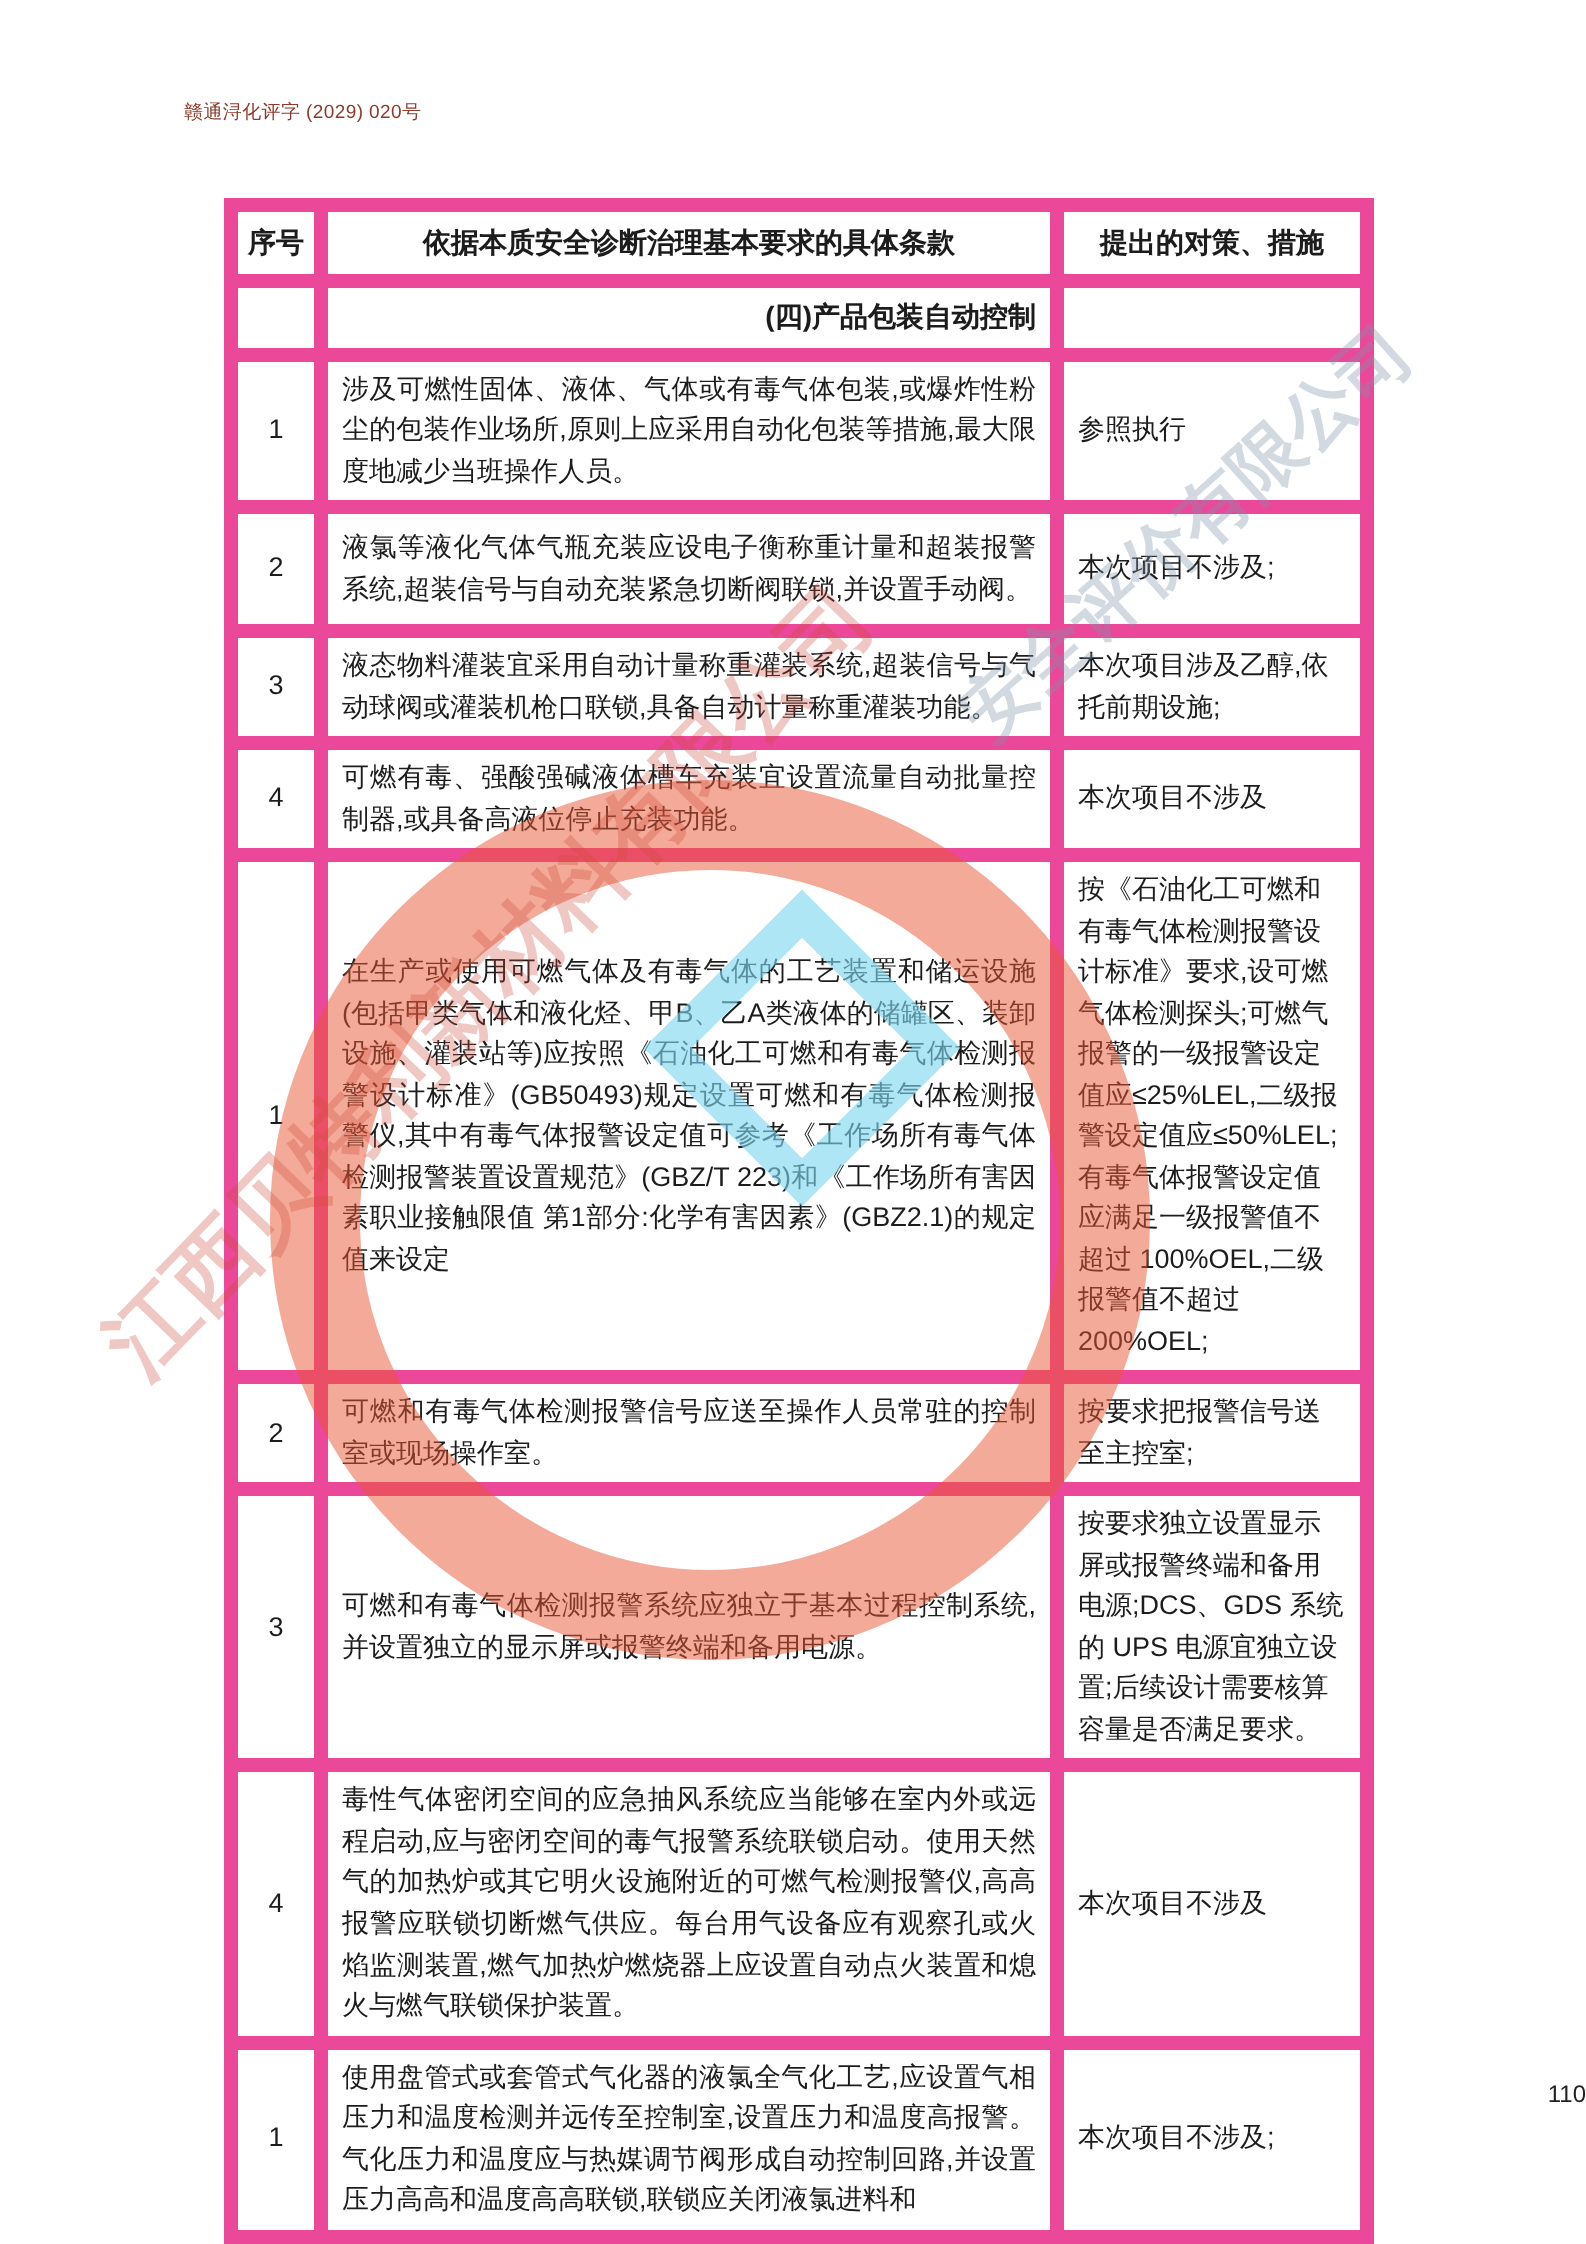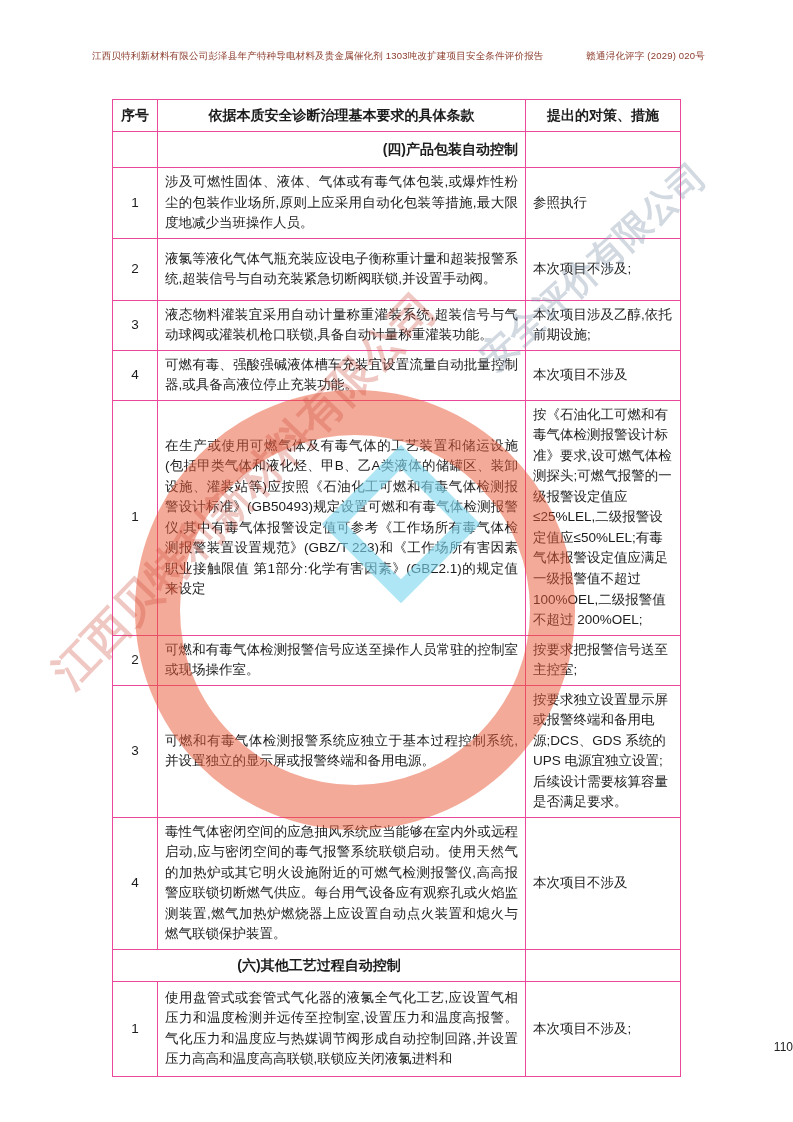--- a/index.html
+++ b/index.html
@@ -27,21 +27,21 @@
     width: 568px;
     border-collapse: collapse;
     table-layout: fixed;
     background: transparent;
     z-index: 1;
   }
   .req-table col.c-no      { width: 45px;  }
   .req-table col.c-clause  { width: 368px; }
   .req-table col.c-measure { width: 155px; }
   .req-table td, .req-table th {
-    border: 1px solid #ec4899;
+    border: 7px solid #ec4899;
     font-size: 13.5px;
     line-height: 1.52;
     padding: 4px 7px;
     vertical-align: middle;
     background: transparent;
   }
   .req-table th {
     font-weight: bold;
     font-size: 14px;
     text-align: center;
@@ -117,21 +117,20 @@
     transform-origin: left top;
     font-size: 36px; font-weight: bold;
     color: rgba(125, 145, 168, 0.35);
     white-space: nowrap;
   }
 </style>
 </head>
 <body>
 
 <div class="page-header">
-  <span>江西贝特利新材料有限公司彭泽县年产特种导电材料及贵金属催化剂 1303吨改扩建项目安全条件评价报告</span>
   <span>赣通浔化评字 (2029) 020号</span>
 </div>
 
 <table class="req-table">
   <colgroup>
       <col class="c-no">
       <col class="c-clause">
       <col class="c-measure">
     </colgroup>
   <tbody>
@@ -189,24 +188,20 @@
     <td class="cell-clause">可燃和有毒气体检测报警系统应独立于基本过程控制系统,并设置独立的显示屏或报警终端和备用电源。</td>
     <td class="cell-measure">按要求独立设置显示屏或报警终端和备用电源;DCS、GDS 系统的 UPS 电源宜独立设置;后续设计需要核算容量是否满足要求。</td>
   </tr>
 
   <tr class="h-r9">
     <td class="cell-no">4</td>
     <td class="cell-clause">毒性气体密闭空间的应急抽风系统应当能够在室内外或远程启动,应与密闭空间的毒气报警系统联锁启动。使用天然气的加热炉或其它明火设施附近的可燃气检测报警仪,高高报警应联锁切断燃气供应。每台用气设备应有观察孔或火焰监测装置,燃气加热炉燃烧器上应设置自动点火装置和熄火与燃气联锁保护装置。</td>
     <td class="cell-measure">本次项目不涉及</td>
   </tr>
 
-  <tr class="section-row h-r10">
-    <td colspan="2" class="section-center">(六)其他工艺过程自动控制</td>
-    <td></td>
-  </tr>
 
   <tr class="h-r11">
     <td class="cell-no">1</td>
     <td class="cell-clause">使用盘管式或套管式气化器的液氯全气化工艺,应设置气相压力和温度检测并远传至控制室,设置压力和温度高报警。气化压力和温度应与热媒调节阀形成自动控制回路,并设置压力高高和温度高高联锁,联锁应关闭液氯进料和</td>
     <td class="cell-measure">本次项目不涉及;</td>
   </tr>
 </tbody>
   </table>
 
 <div class="watermark">

